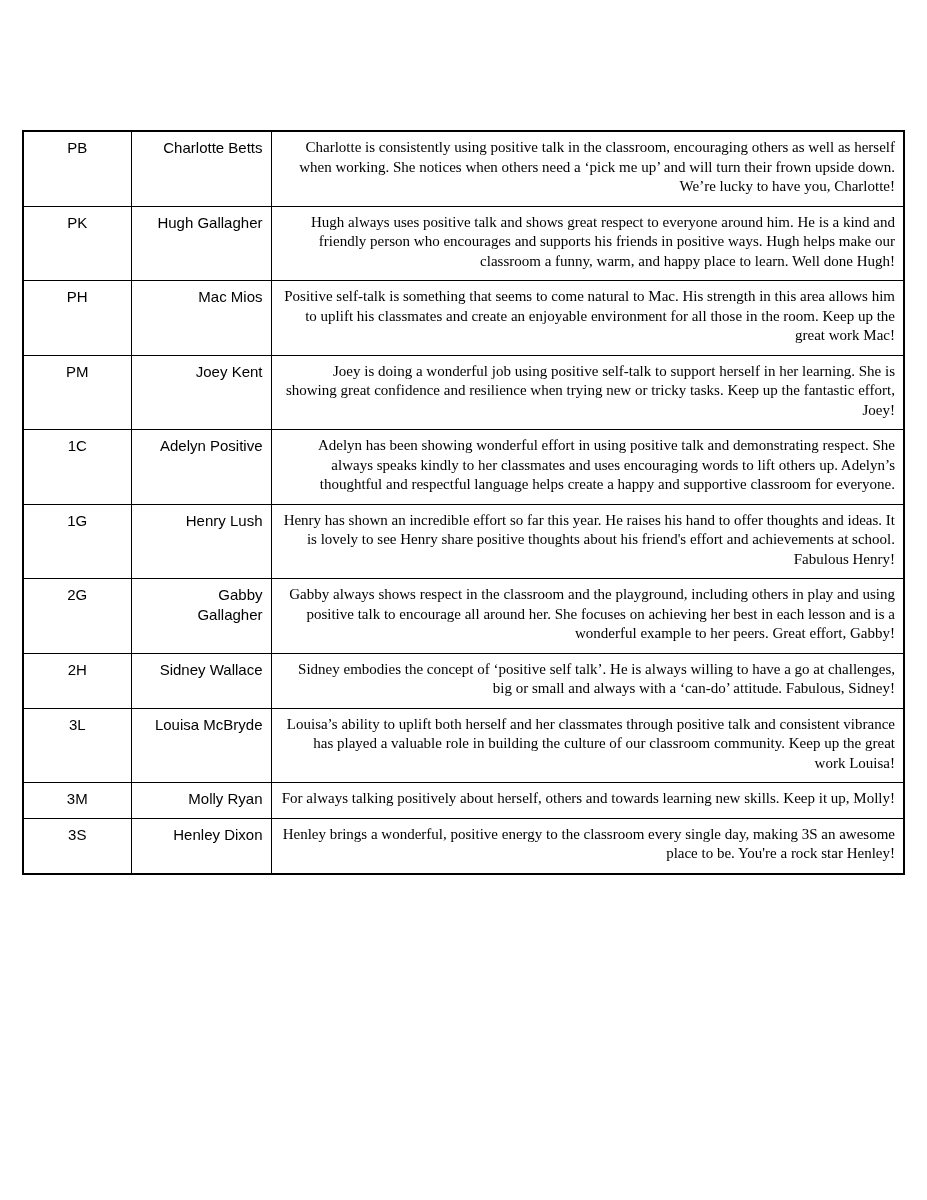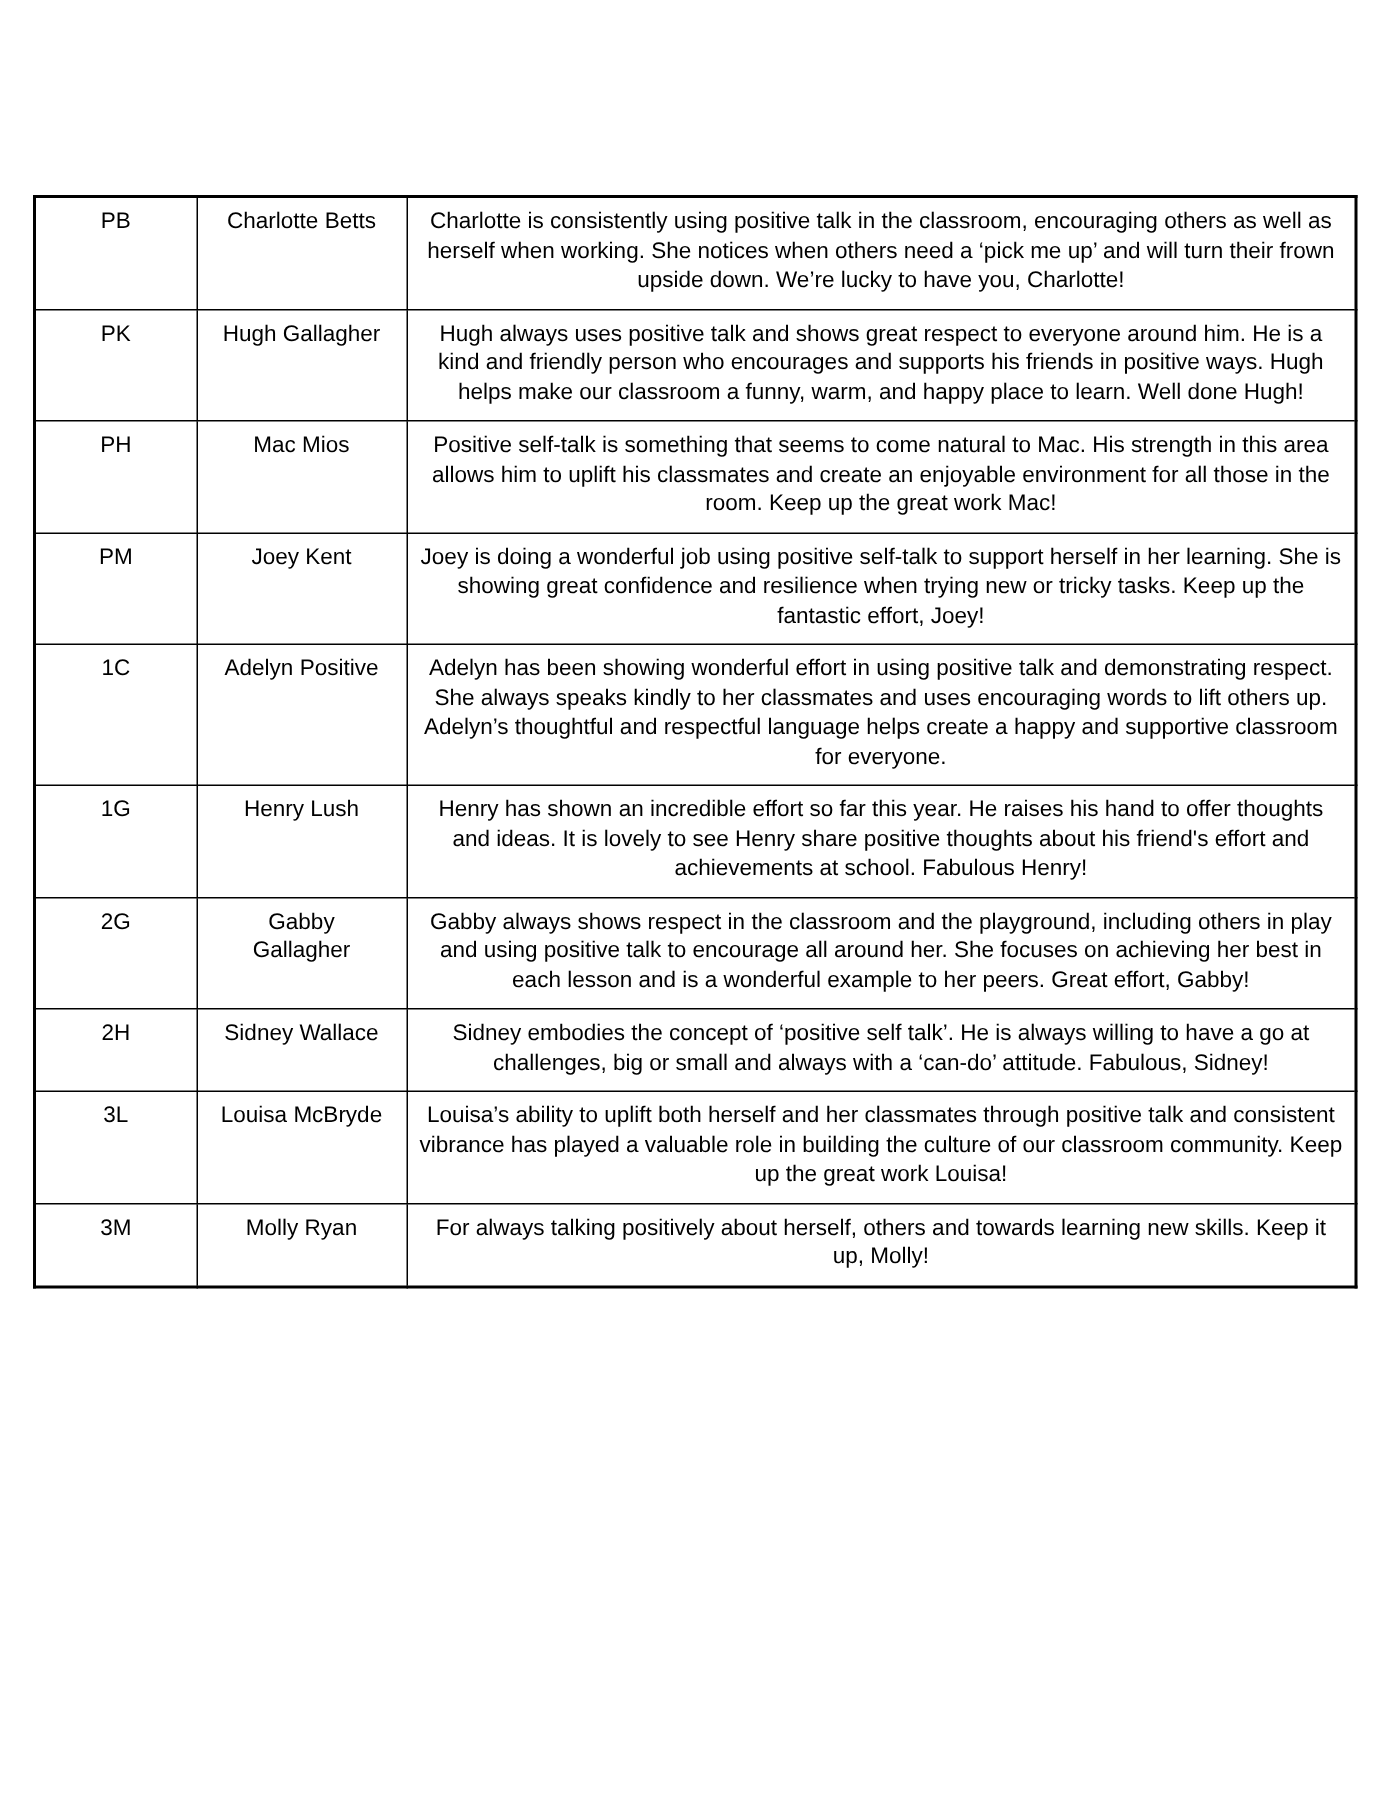--- a/index.html
+++ b/index.html
@@ -31,26 +31,27 @@
     font-size: 15px;
     line-height: 19.5px;
     color: #000000;
     padding: 6px 8px 9px 8px;
     overflow: hidden;
   }
   td.cell-class {
     text-align: center;
   }
   td.cell-student {
-    text-align: center;
+    text-align: right;
     white-space: pre-line;
   }
   td.cell-comment {
-    text-align: center;
+    text-align: right;
     padding-left: 7px;
+    font-family: Liberation Serif, serif;
   }
 </style>
 </head>
 <body>
 
 <div class="page">
   <table class="awards">
     <colgroup>
       <col style="width:108px">
       <col style="width:140px">
@@ -101,15 +102,20 @@
         <tr>
           <td class="cell-class">3L</td>
           <td class="cell-student">Louisa McBryde</td>
           <td class="cell-comment">Louisa’s ability to uplift both herself and her classmates through positive talk and consistent vibrance has played a valuable role in building the culture of our classroom community. Keep up the great work Louisa!</td>
         </tr>
         <tr>
           <td class="cell-class">3M</td>
           <td class="cell-student">Molly Ryan</td>
           <td class="cell-comment">For always talking positively about herself, others and towards learning new skills. Keep it up, Molly!</td>
         </tr>
+        <tr>
+          <td class="cell-class">3S</td>
+          <td class="cell-student">Henley Dixon</td>
+          <td class="cell-comment">Henley brings a wonderful, positive energy to the classroom every single day, making 3S an awesome place to be. You're a rock star Henley!</td>
+        </tr>
       </tbody>
   </table>
 </div>
 
 </body></html>

